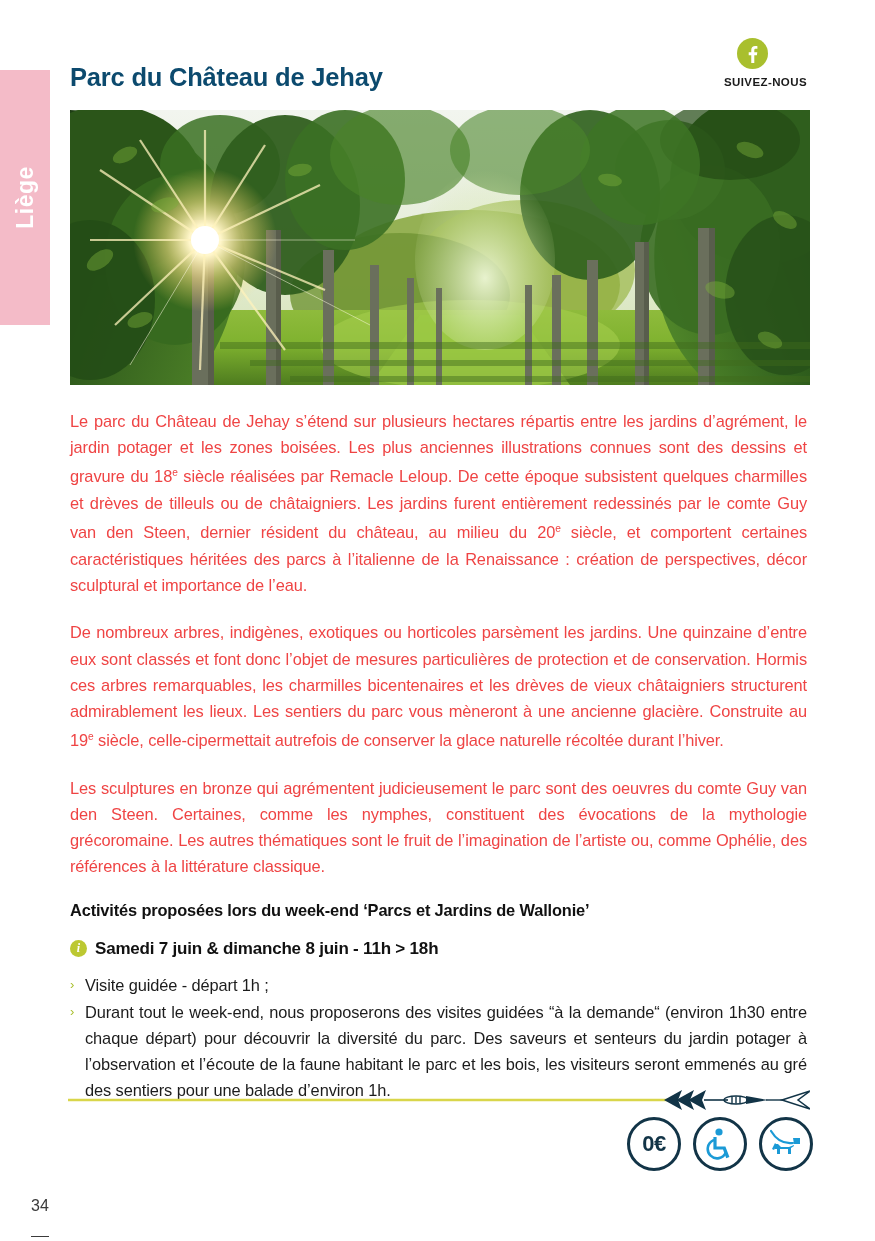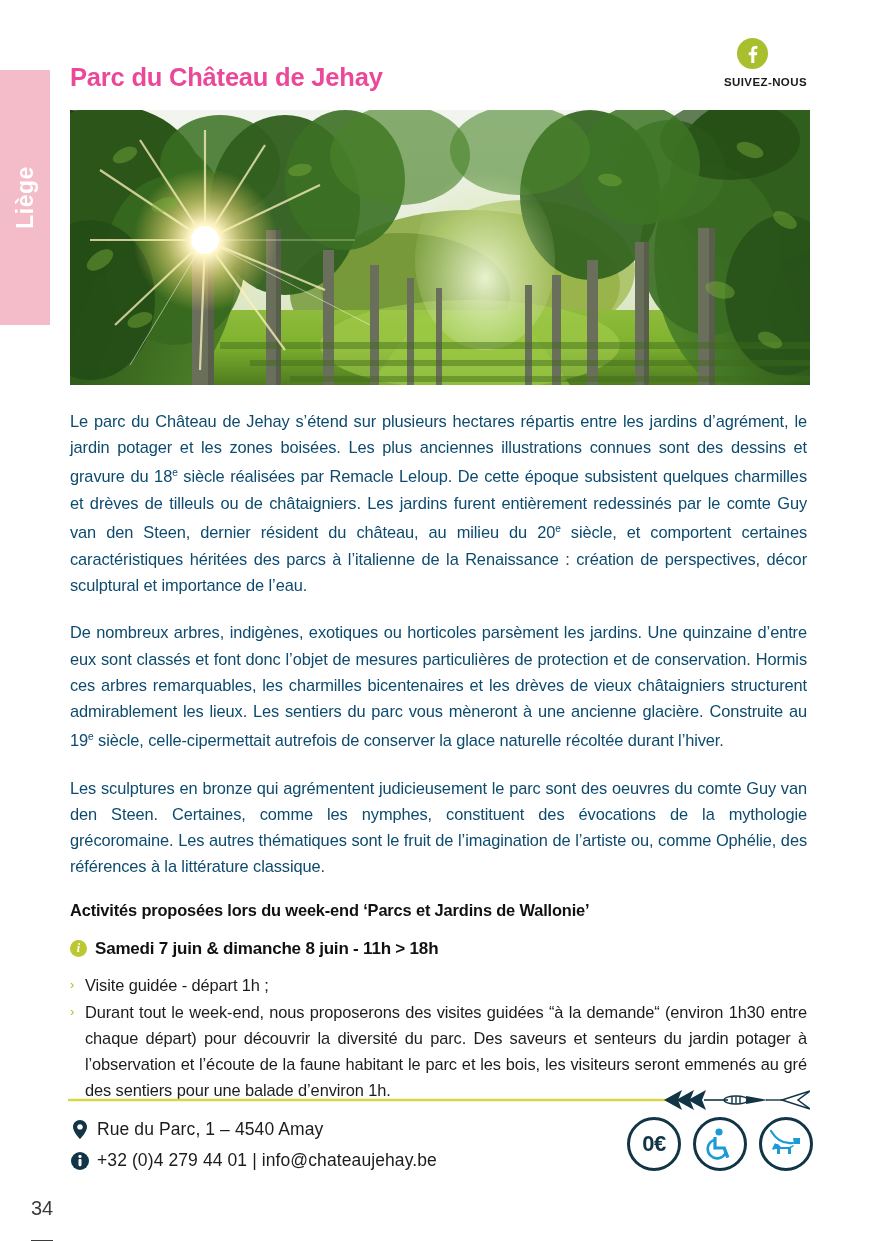--- a/index.html
+++ b/index.html
@@ -41,21 +41,21 @@
     line-height: 1;
   }
 
   
   .page-title {
     position: absolute;
     left: 70px;
     top: 63px;
     font-size: 25.5px;
     font-weight: bold;
-    color: #ec4899;
+    color: #0c4a6e;
     letter-spacing: -0.2px;
   }
 
   .follow-block {
     position: absolute;
     right: 68px;
     top: 38px;
     width: 110px;
     text-align: right;
   }
@@ -94,21 +94,21 @@
   .content {
     position: absolute;
     left: 70px;
     top: 408px;
     width: 737px;
   }
   p.body {
     margin: 0 0 21px 0;
     font-size: 16.4px;
     line-height: 26.2px;
-    color: #0c4a6e;
+    color: #ef4444;
     text-align: justify;
     letter-spacing: -0.1px;
   }
   p.body sup { font-size: 0.62em; vertical-align: super; }
 
   h2.activities {
     margin: 0 0 0 0;
     font-size: 16.4px;
     font-weight: bold;
     color: #111111;
@@ -229,21 +229,21 @@
   .badge.blue {
     border: 3.5px solid #123447;
   }
   .badge svg { display: block; }
 
   
   .page-number {
     position: absolute;
     left: 31px;
     top: 1197px;
-    font-size: 20px;
+    font-size: 16px;
     color: #3b3b3b;
     padding-bottom: 21px;
     border-bottom: 1.4px solid #3b3b3b;
     line-height: 1.1;
   }
 </style>
 </head>
 <body>
 
 <div class="page">
@@ -427,40 +427,20 @@
           <line x1="668" y1="9.5" x2="668" y2="16.5"></line>
           <line x1="672" y1="10" x2="672" y2="16"></line>
         </g>
         <path d="M678,9 L700,13 L678,17 Z" stroke="none"></path>
         <line x1="698" y1="13" x2="716" y2="13" stroke-width="1.4"></line>
         <path d="M714,13 L742,4 L730,13 L742,22 Z" fill="none" stroke-width="1.5"></path>
       </g>
     </svg>
   </div>
 
-  <div class="footer-info">
-    <div class="finfo-row">
-      <span class="finfo-icon">
-        <svg width="14" height="19" viewBox="0 0 14 19" aria-hidden="true">
-          <path d="M7,0 C3.2,0 0,3.1 0,6.9 C0,12 7,19 7,19 C7,19 14,12 14,6.9 C14,3.1 10.8,0 7,0 Z M7,9.6 C5.4,9.6 4.2,8.4 4.2,6.9 C4.2,5.4 5.4,4.2 7,4.2 C8.6,4.2 9.8,5.4 9.8,6.9 C9.8,8.4 8.6,9.6 7,9.6 Z" fill="#123447"></path>
-        </svg>
-      </span>
-      <span class="finfo-text">Rue du Parc, 1 – 4540 Amay</span>
-    </div>
-    <div class="finfo-row">
-      <span class="finfo-icon">
-        <svg width="18" height="18" viewBox="0 0 18 18" aria-hidden="true">
-          <circle cx="9" cy="9" r="9" fill="#123447"></circle>
-          <circle cx="9" cy="4.4" r="1.6" fill="#ffffff"></circle>
-          <rect x="7.5" y="7" width="3" height="7.2" rx="1.1" fill="#ffffff"></rect>
-        </svg>
-      </span>
-      <span class="finfo-text">+32 (0)4 279 44 01 | info@chateaujehay.be</span>
-    </div>
-  </div>
 
   <div class="badges">
     <div class="badge price">
       <span>0€</span>
     </div>
     <div class="badge blue">
       <svg width="30" height="32" viewBox="0 0 30 32" aria-hidden="true">
         <circle cx="14" cy="4" r="3.6" fill="#1b9ad6"></circle>
         <path d="M11.6,9 L11.6,18.4 L20.4,18.4 L24.4,29 L21.2,30.2 L18,21.6 L8.4,21.6 L8.4,9 Z" fill="#1b9ad6"></path>
         <path d="M8.2,12.4 A9.4,9.4 0 1,0 20.8,24.6" fill="none" stroke="#1b9ad6" stroke-width="2.6" stroke-linecap="round"></path>

